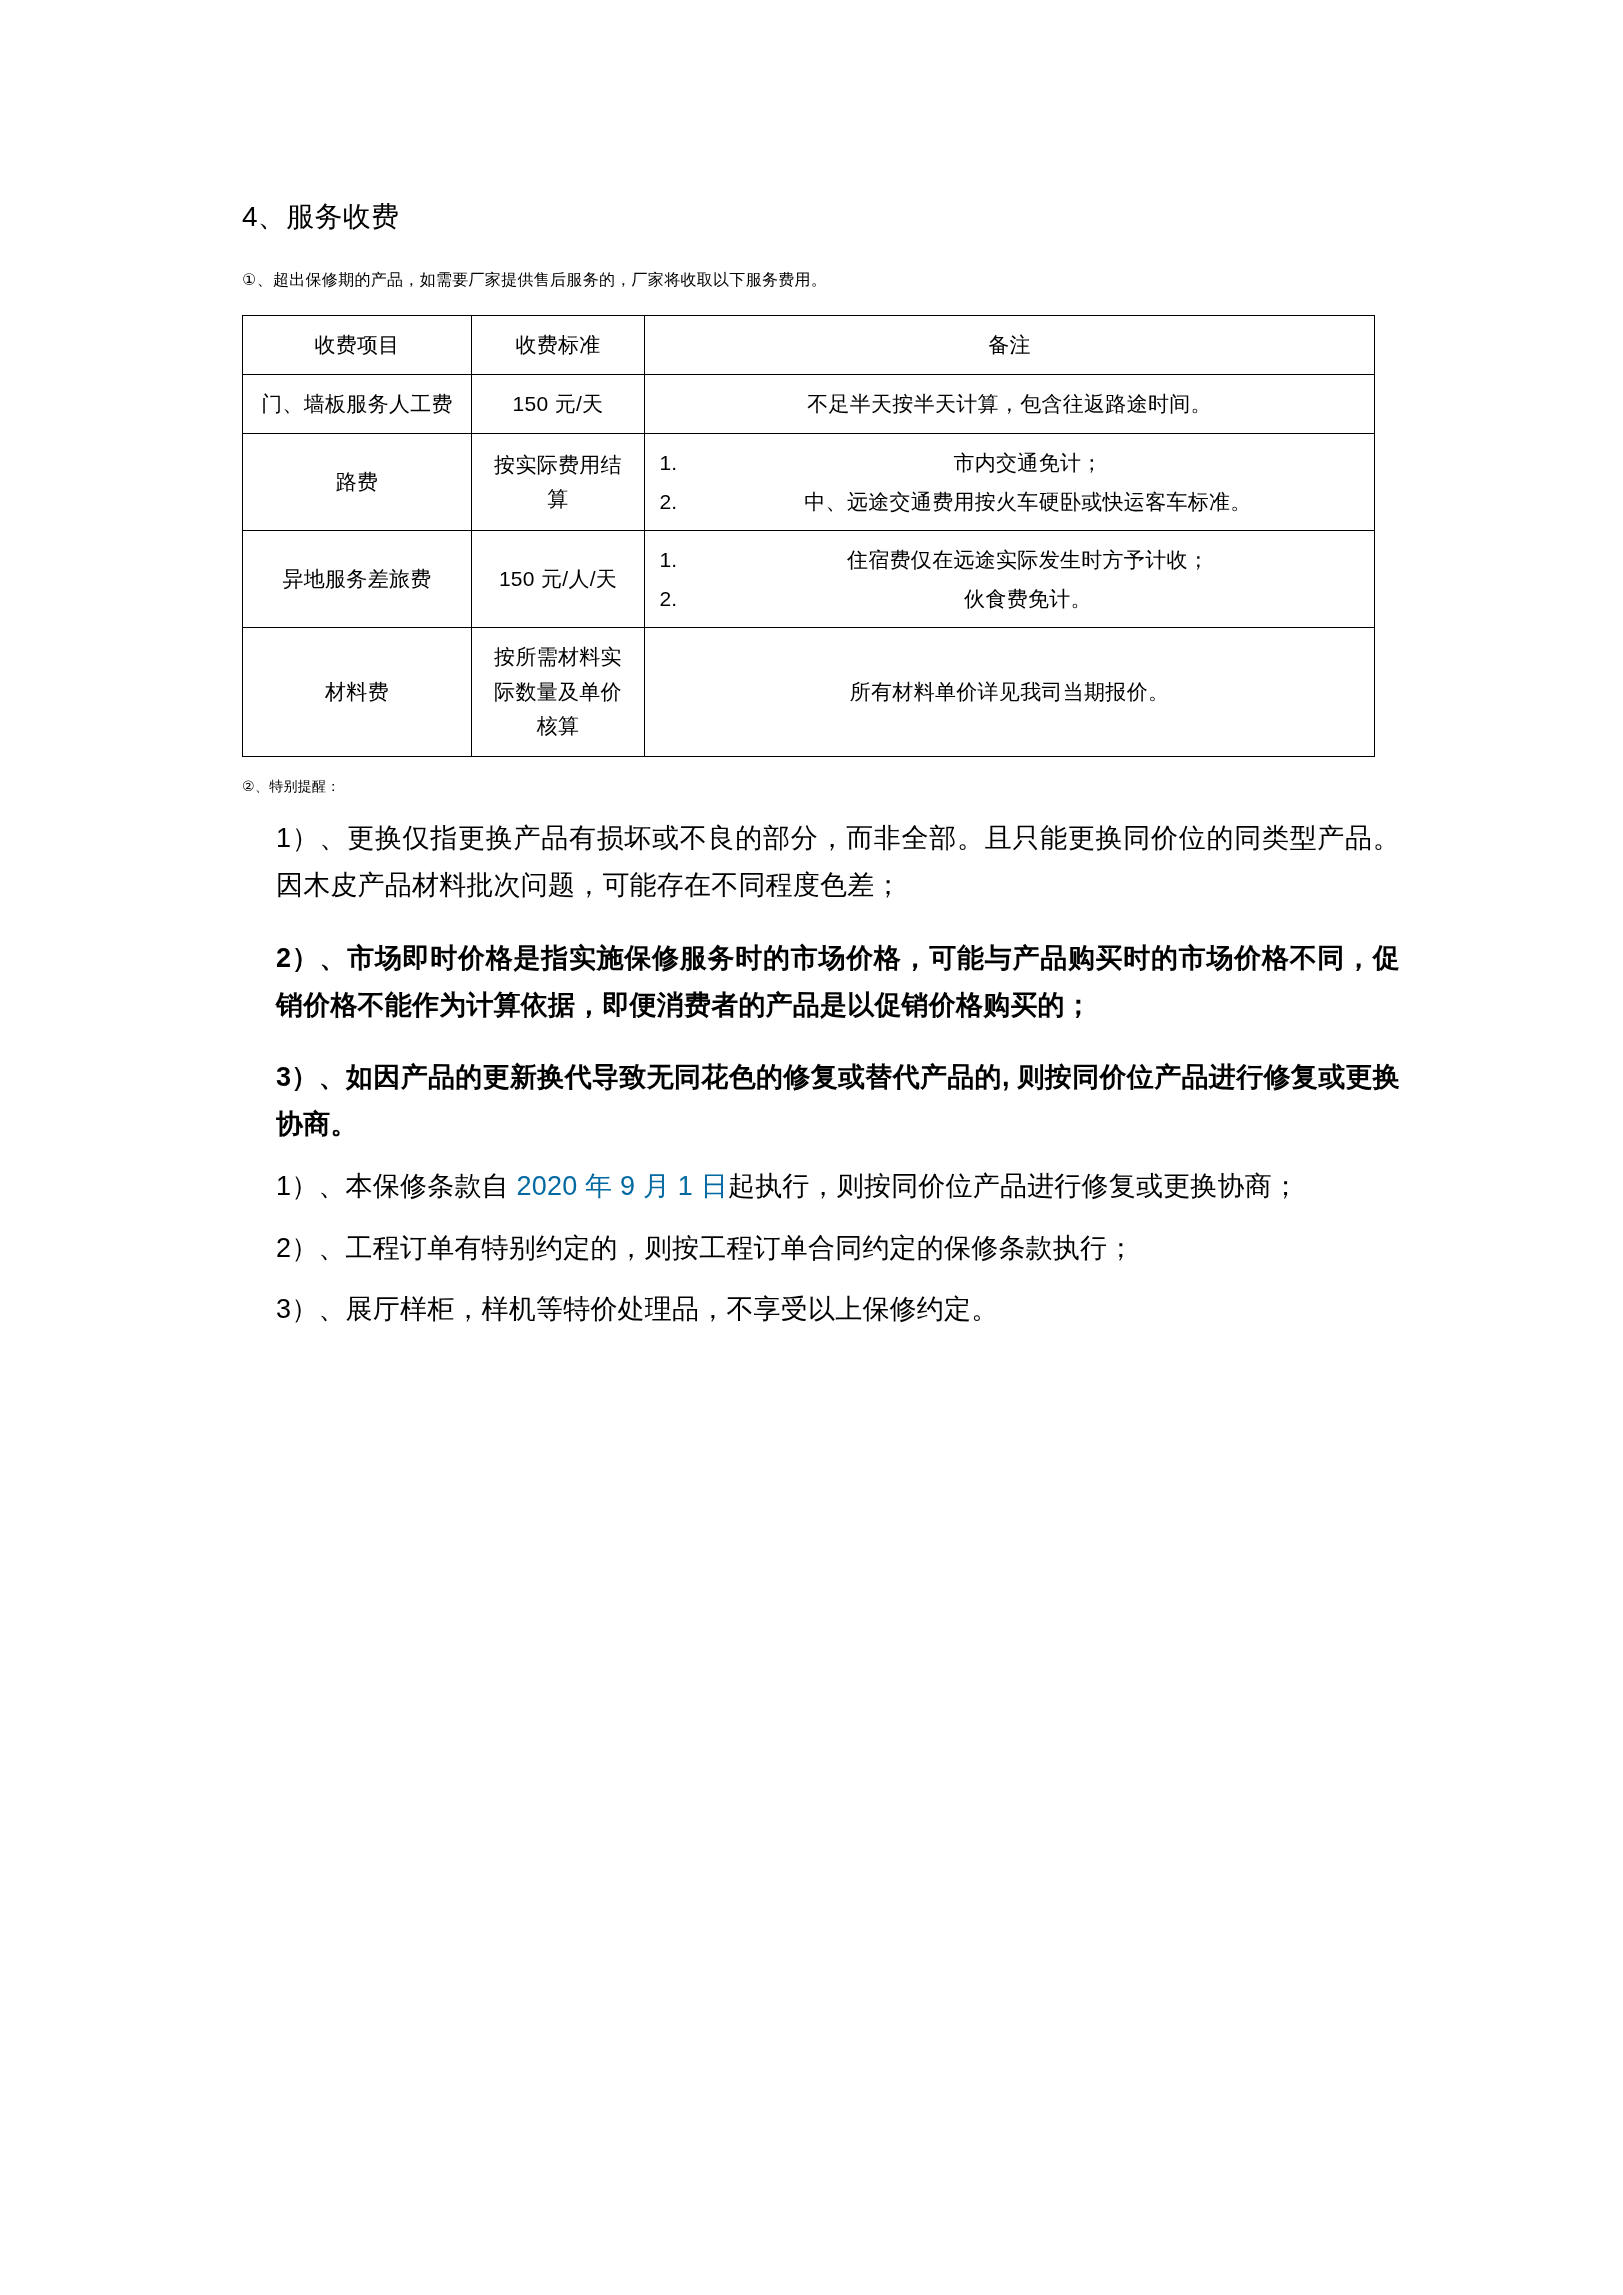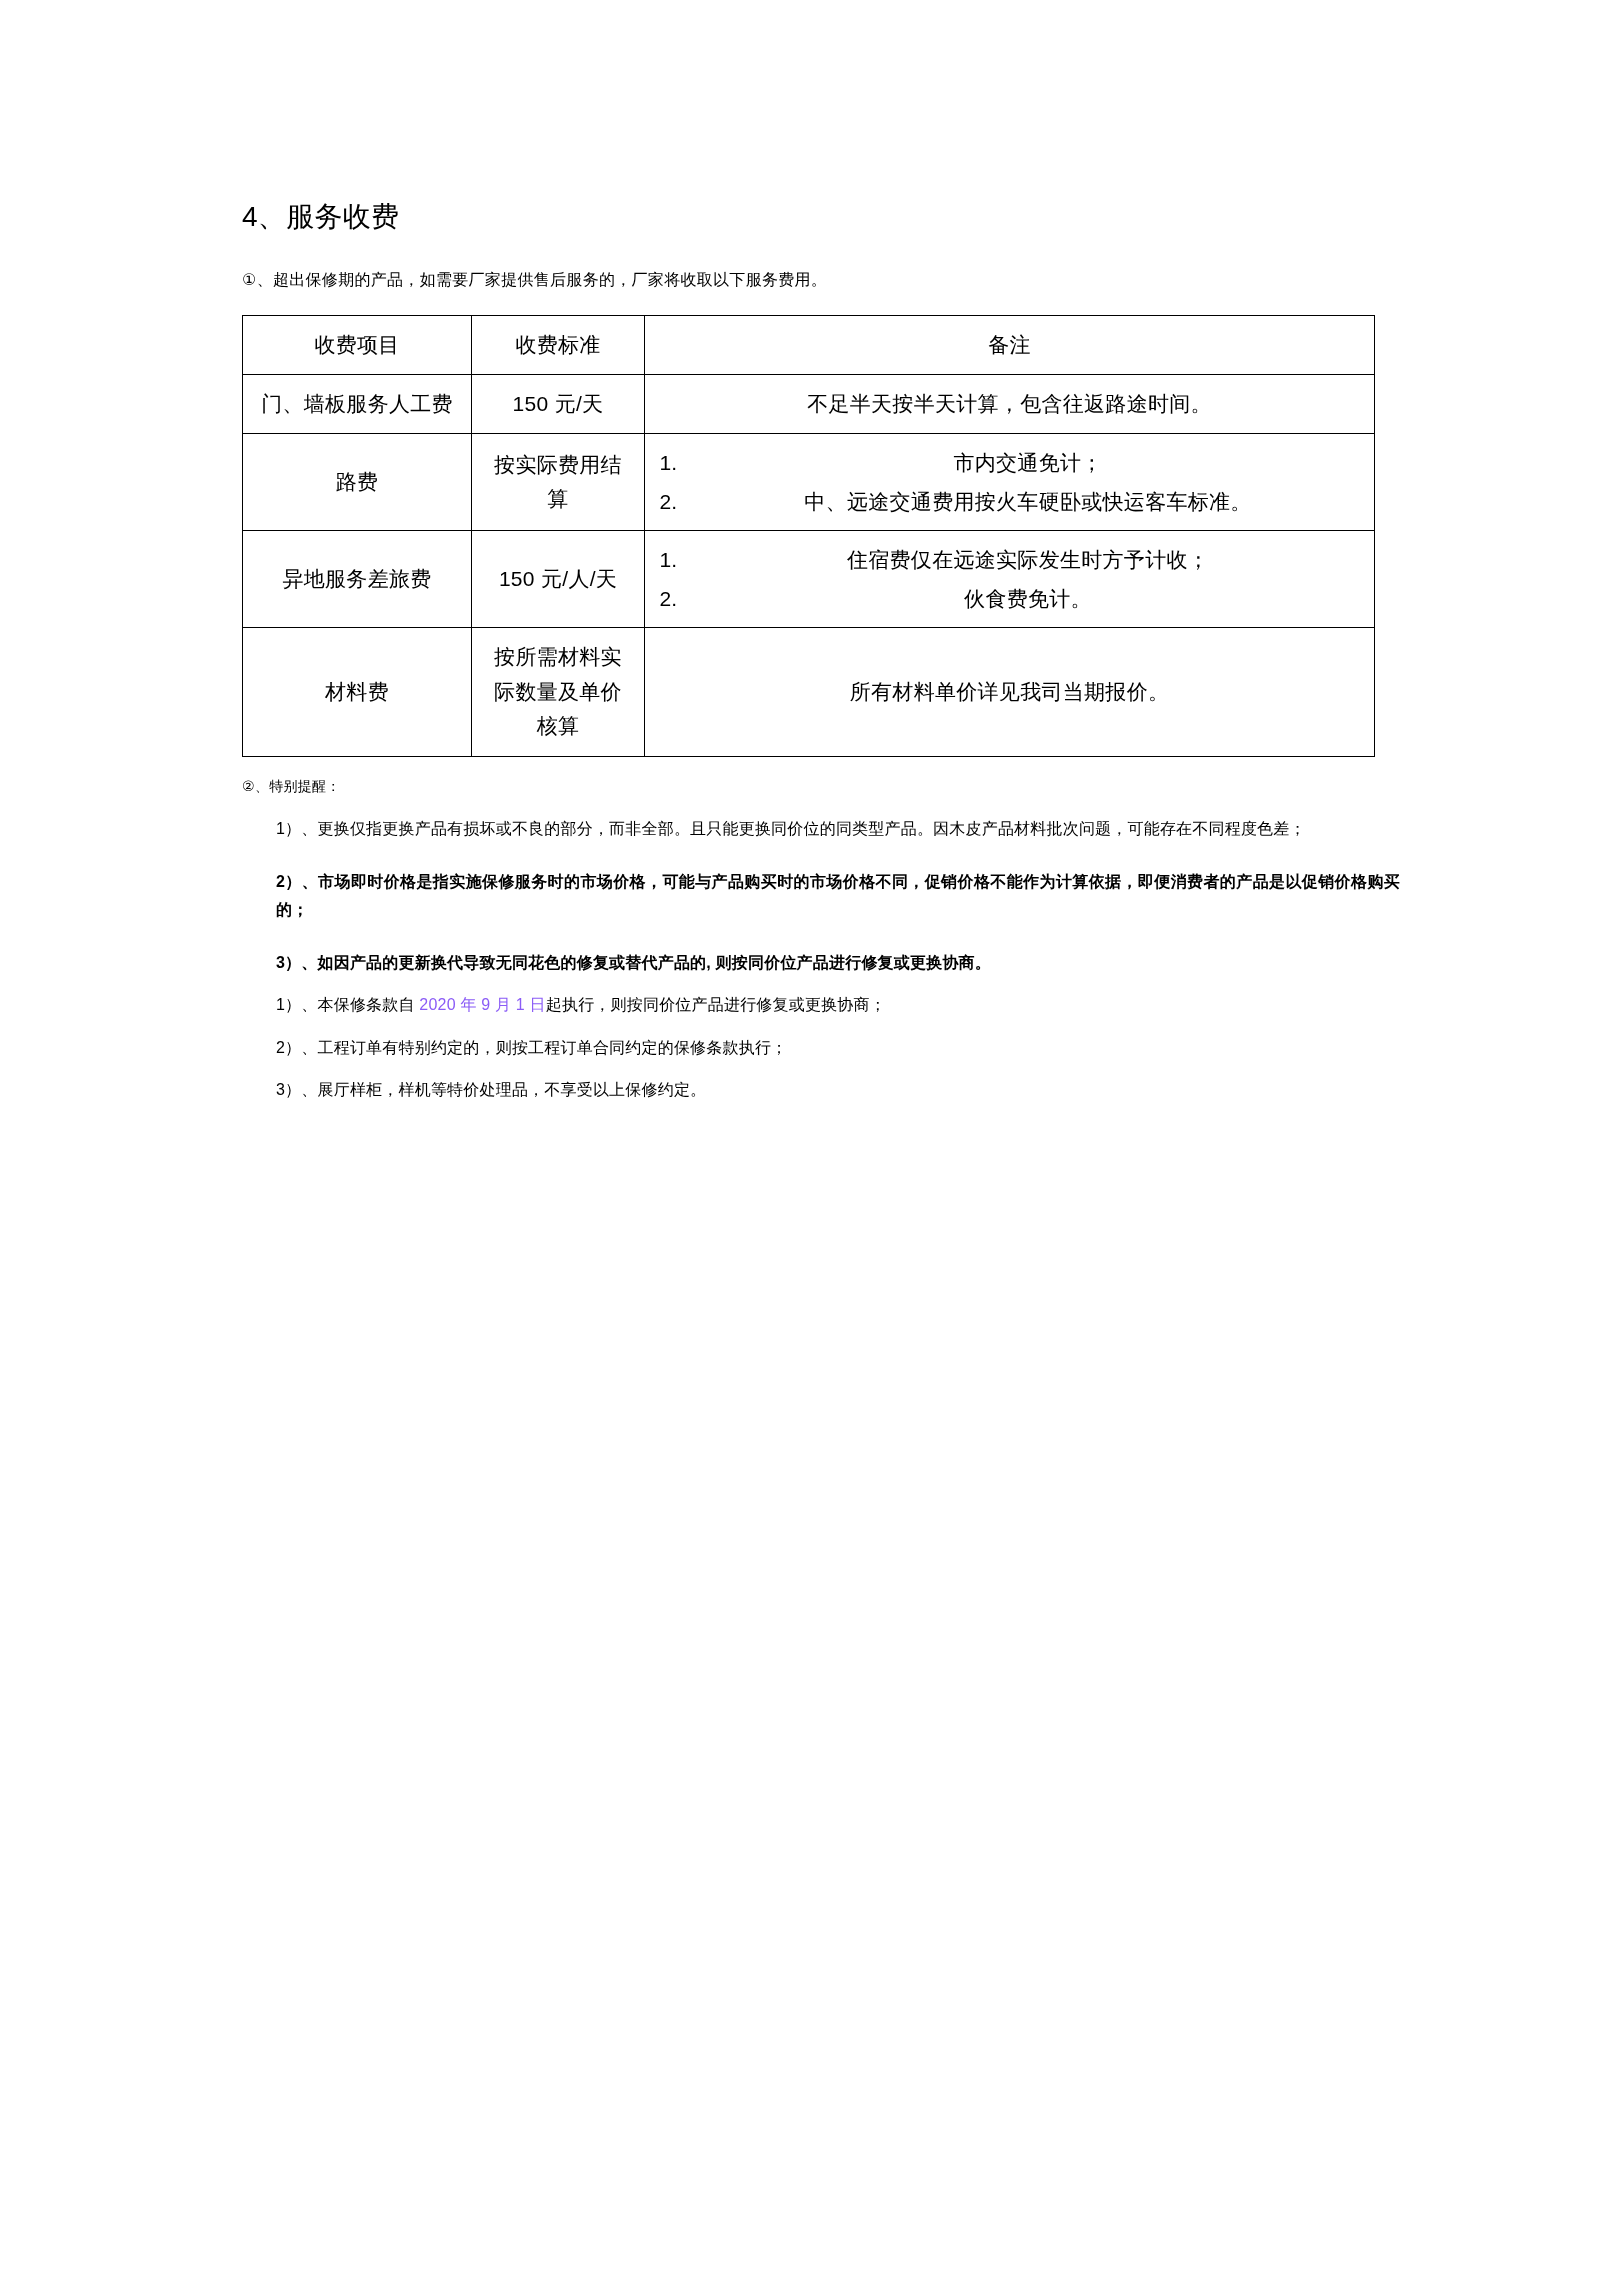--- a/index.html
+++ b/index.html
@@ -76,29 +76,29 @@
     left: 0;
     top: 0;
   }
   .sub-head {
     font-size: 14px;
     line-height: 1.55;
     margin: 15.7px 0 17px 0;
     letter-spacing: 0.3px;
   }
   .indent-para {
-    font-size: 16px;
+    font-size: 27px;
     line-height: 1.75;
     margin: 0 0 14.4px 0;
     padding-left: 34px;
     letter-spacing: 0.2px;
     text-align: justify;
   }
   .indent-para.bold { font-weight: bold; margin-top: 25px; }
-  .red { color: #8b5cf6; }
+  .red { color: #0369a1; }
 </style>
 </head>
 <body>
 
 <div class="page">
   <div class="doc">
 
     <p class="section-title">4、服务收费</p>
 
     <p class="para">①、超出保修期的产品，如需要厂家提供售后服务的，厂家将收取以下服务费用。</p>

